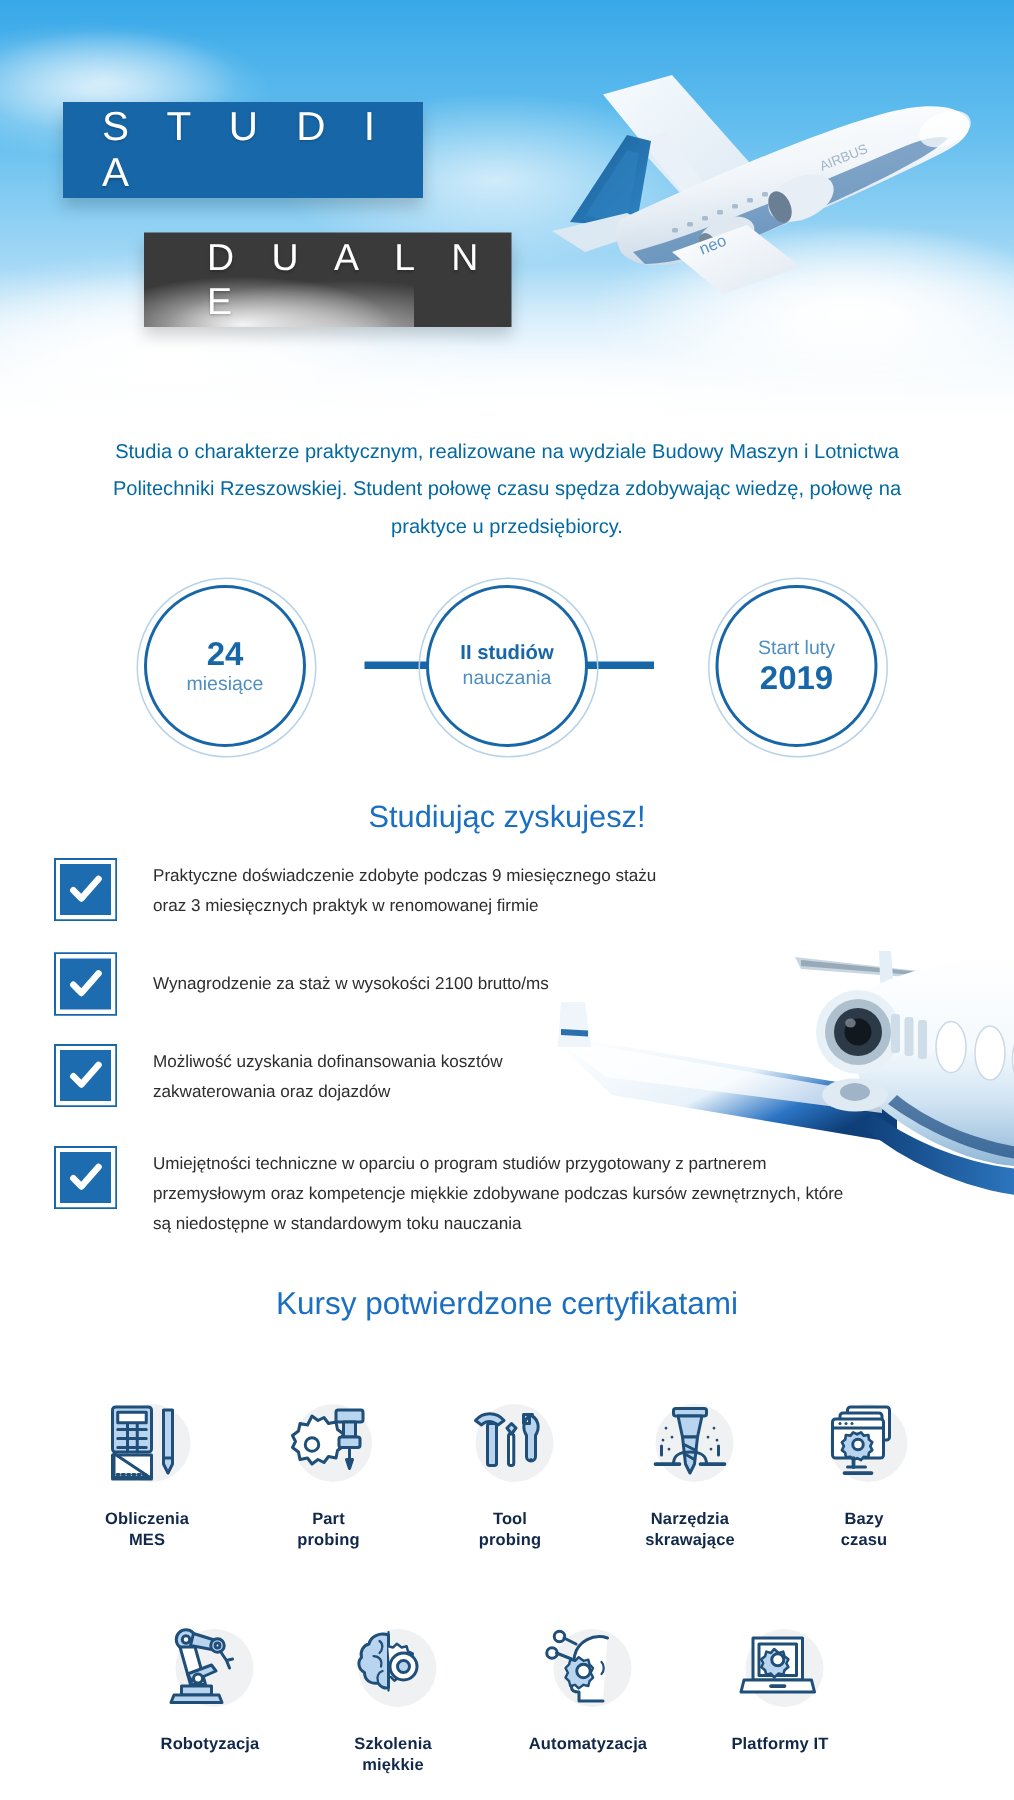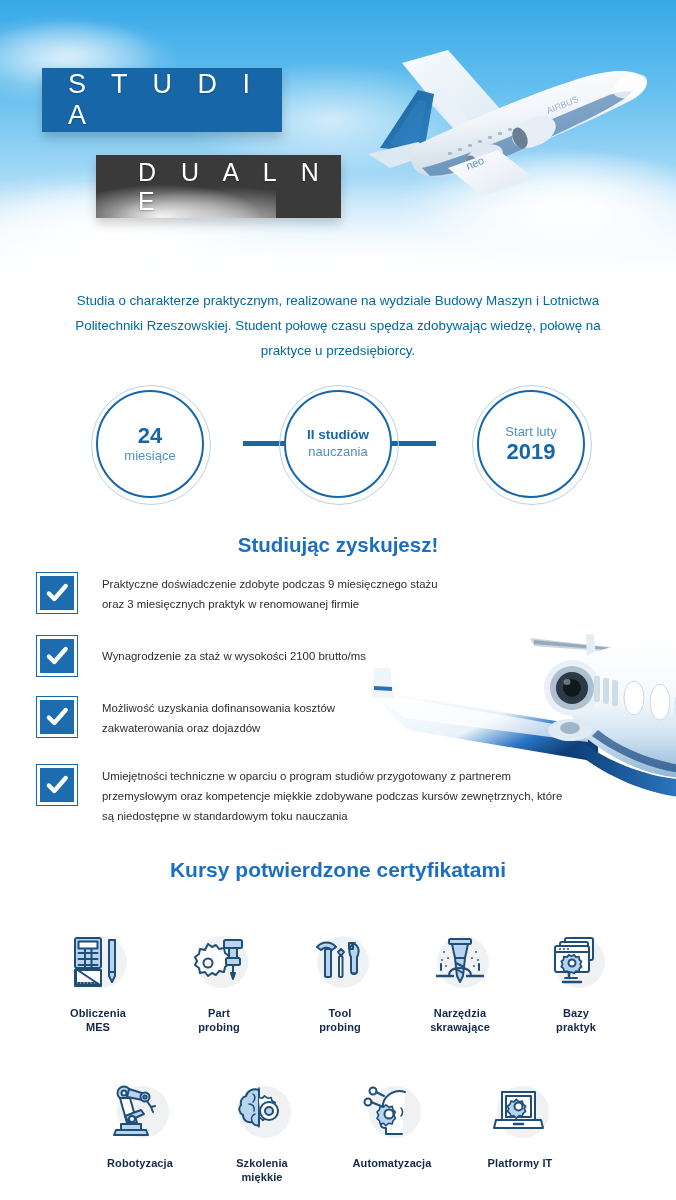--- a/index.html
+++ b/index.html
@@ -98,21 +98,21 @@
   .circ3 { left: 477px; }
   .connector {
     position: absolute; top: 51px; height: 5px; background: #1767a8; z-index: 1;
   }
   .conn-l { left: 243px; width: 56px; }
   .conn-r { left: 378px; width: 58px; }
 
   
   .h-blue {
     position: absolute; width: 676px; text-align: center;
-    color: #1b6fc0; font-weight: 700;
+    color: #1b6fc0; font-weight: 400;
   }
   .head-gain { top: 533px; font-size: 20.5px; }
   .head-courses { top: 855px; font-size: 21px; line-height: 29px; }
 
   .benefits { position: absolute; left: 0; top: 572px; width: 676px; }
   .bitem { position: absolute; display: flex; }
   .chk {
     flex: 0 0 auto; width: 42px; height: 42px;
     background: #1d6cb0;
     border: 1px solid #1767a8;
@@ -440,21 +440,21 @@
             <circle cx="25" cy="19" r="1" fill="#1f4e79" stroke="none"></circle>
             <path d="M26 26 l3 1.5 3-1.5 2 2.5 3.5-0.5 0.5 3.5 2.5 2 -1.5 3 1.5 3 -2.5 2 -0.5 3.5 -3.5-0.5 -2 2.5 -3-1.5 -3 1.5 -2-2.5 -3.5 0.5 -0.5-3.5 -2.5-2 1.5-3 -1.5-3 2.5-2 0.5-3.5 3.5 0.5z" fill="#b9d4ef" transform="translate(2,2) scale(0.88) translate(1,0)"></path>
             <circle cx="29" cy="33" r="3.5" fill="#ffffff"></circle>
             <path d="M26 42 L26 48 M20 52 L38 52" stroke-width="2.5"></path>
             <path d="M22 48 L34 48"></path>
           </g>
         </svg>
       </div>
       <div class="clabel">
         <div>Bazy</div>
-        <div>praktyk</div>
+        <div>czasu</div>
       </div>
     </div>
 
     <div class="cell" style="left:84px; top:150px;">
       <div class="iconwrap">
         <svg viewBox="0 0 66 66">
           <g fill="none" stroke="#1f4e79" stroke-width="2" stroke-linejoin="round" stroke-linecap="round">
             <circle cx="17" cy="13" r="6.5" fill="#b9d4ef"></circle>
             <circle cx="17" cy="13" r="2.5" fill="#ffffff"></circle>
             <path d="M22 9 L38 14 L36 20 L20 17 Z" fill="#b9d4ef"></path>

